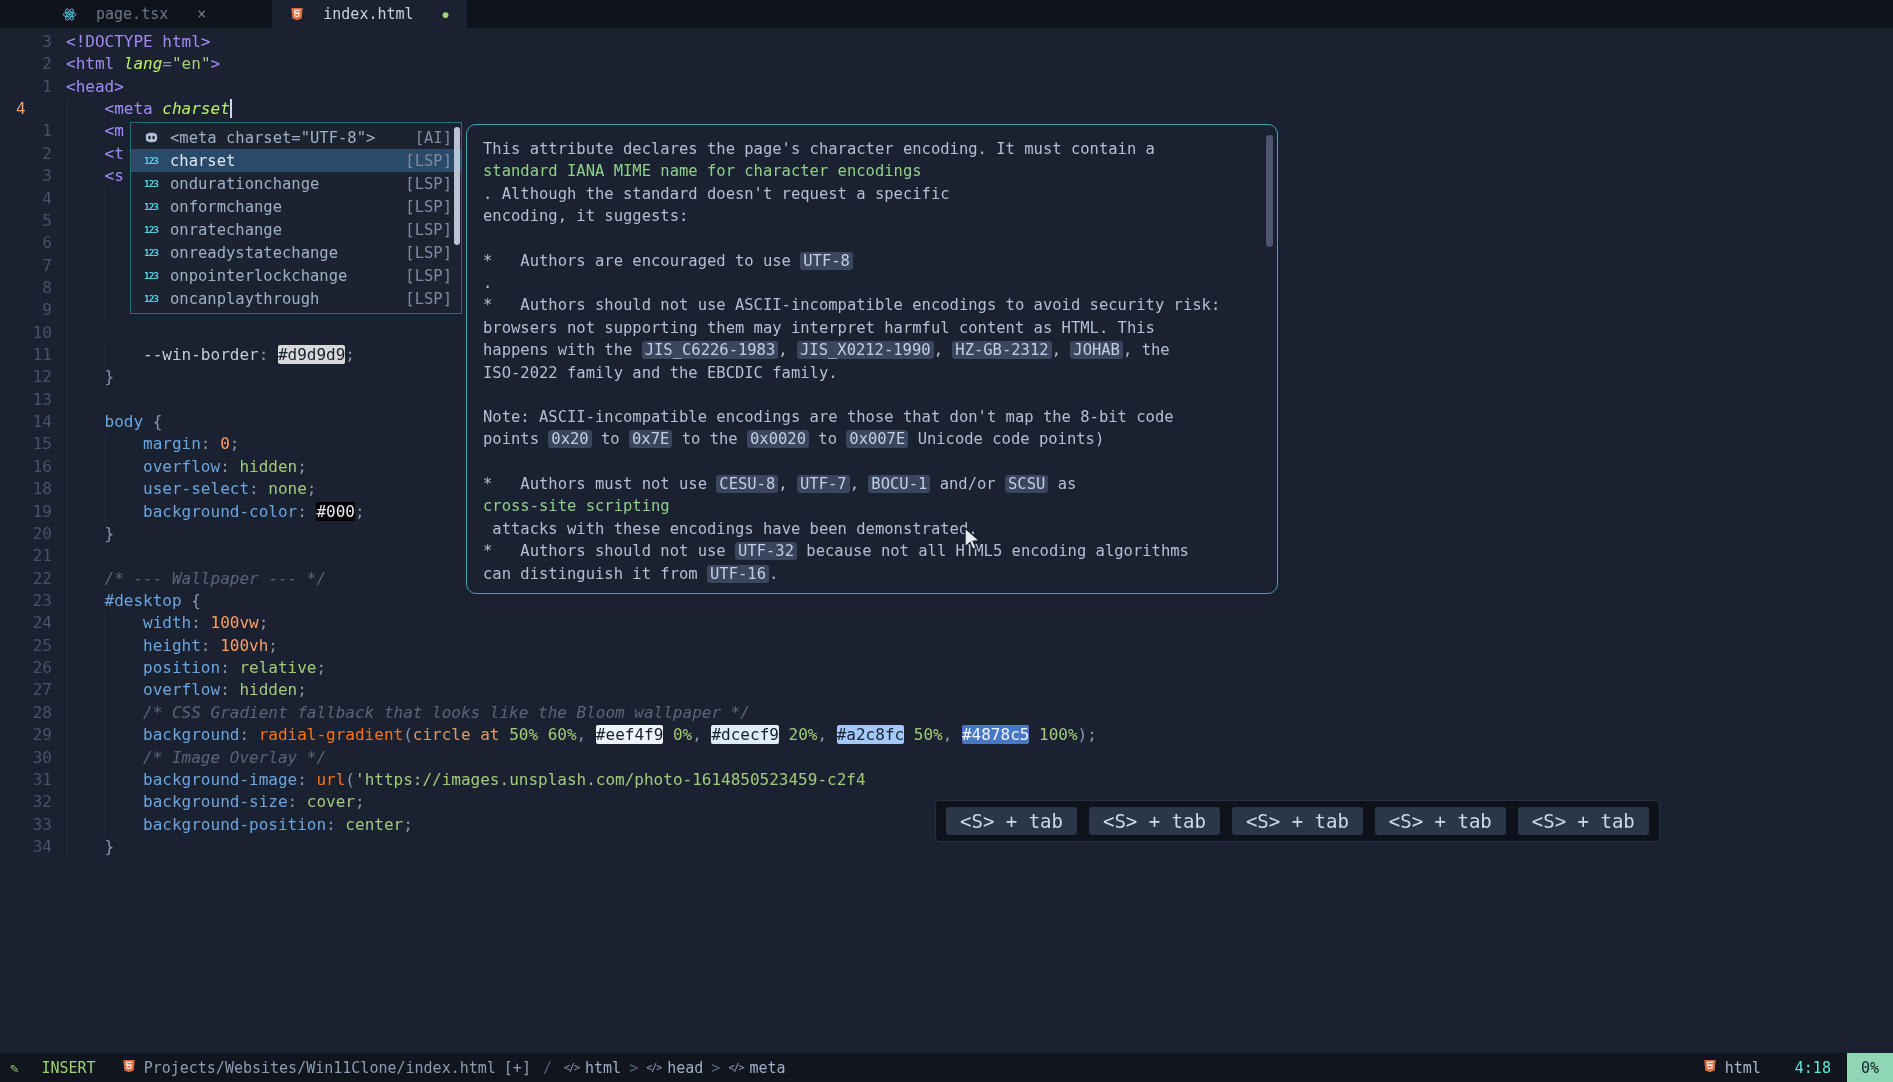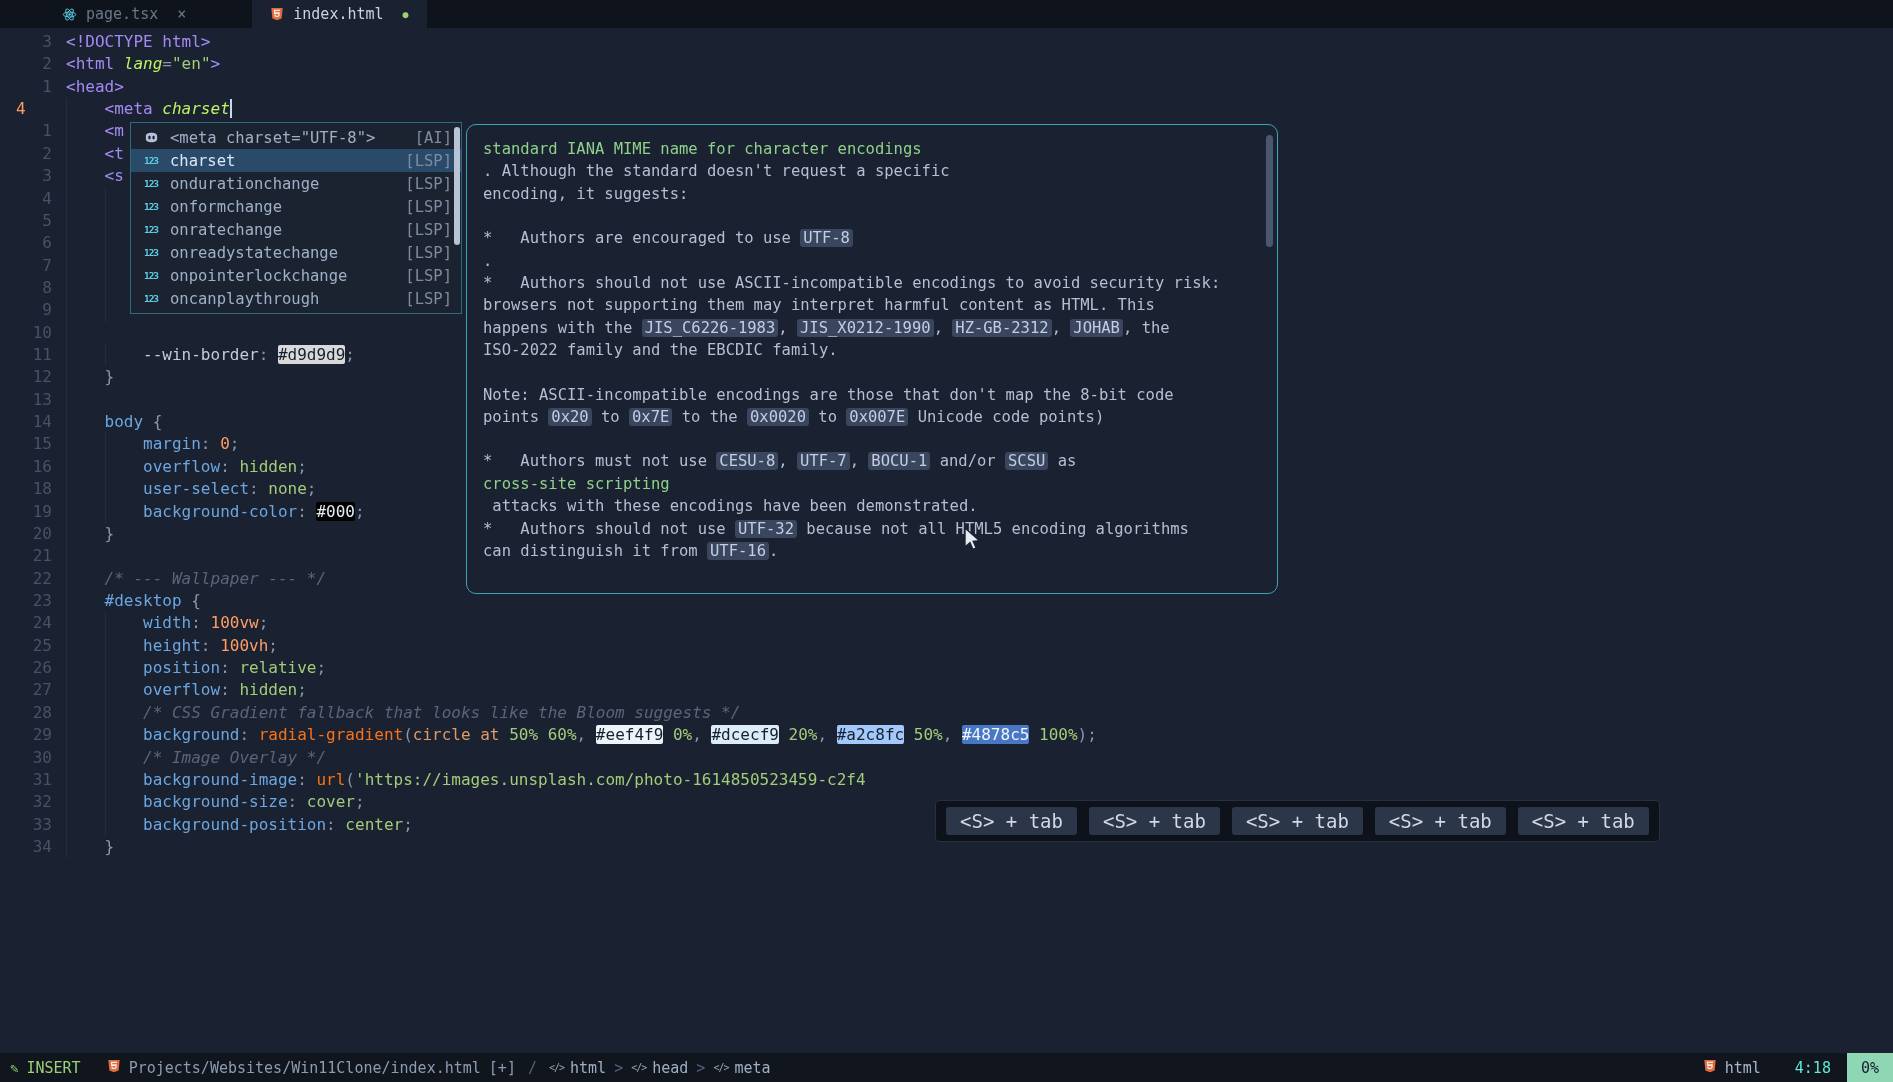--- a/index.html
+++ b/index.html
@@ -2,21 +2,21 @@
 <html><head>
 <meta charset="utf-8">
 <style>
   * { margin:0; padding:0; box-sizing:border-box; }
   html,body { width:1893px; height:1082px; overflow:hidden; background:#10151e;
     font-family:"DejaVu Sans Mono", monospace; }
   .app { display:grid; grid-template-rows:28px 1025px 29px; width:100%; height:100%; }
 
   
   .tabline { background:#0f141c; display:flex; align-items:stretch; padding-left:44px; font-size:15px; }
-  .tab { display:flex; align-items:center; gap:9px; padding:0 18px; color:#6b7687; cursor:default; }
+  .tab { display:flex; align-items:center; gap:19px; padding:0 18px; color:#6b7687; cursor:default; }
   .tab.active { background:#1a2130; color:#c9d3e2; }
   .tab + .tab { margin-left:48px; }
   .tab-ico { display:flex; align-items:center; }
   .tab-close { color:#6b7687; font-size:15px; margin-left:10px; }
   .tab-dot { color:#9dd274; font-size:10px; margin-left:10px; }
 
   
   .editor { position:relative; background:#1a2130; padding-top:3px; overflow:hidden; }
   .row { display:flex; height:22.37px; line-height:22.37px; font-size:16px; white-space:pre; }
   .gut { flex:0 0 66px; text-align:right; padding-right:14px; color:#47526a; }
@@ -62,21 +62,21 @@
 
   
   .hints { position:absolute; left:935px; top:772px; display:flex; gap:12px; padding:6px 10px;
     background:rgba(13,17,25,.92); border:1px solid #273043; border-radius:4px; z-index:6; }
   .chip { background:#2b3648; color:#d0d9e6; font-size:19px; padding:3px 14px; border-radius:3px; white-space:pre; }
 
   
   .statusline { background:#10151e; display:flex; align-items:center; font-size:15px; color:#8a98ad; }
   .sl-left { display:flex; align-items:center; gap:8px; padding-left:10px; }
   .mode-ico { color:#9dd274; font-size:14px; }
-  .mode { color:#9dd274; }
+  .mode { color:#9dd274;margin-left:15px; }
   .file-group { display:flex; align-items:center; gap:8px; margin-left:26px; }
   .path { color:#8d9cb2; }
   .flag { color:#8d9cb2; }
   .path-sep { color:#55617a; margin:0 4px; }
   .crumbs { display:flex; align-items:center; gap:8px; }
   .crumb { display:flex; align-items:center; gap:6px; }
   .crumb-ico { font-size:10px; color:#9aa5ba; letter-spacing:-1px; }
   .crumb-label { color:#9fb0c6; }
   .crumb-sep { color:#55617a; }
   .sl-right { margin-left:auto; display:flex; align-items:center; height:100%; }
@@ -143,21 +143,21 @@
         <div class="row"><span class="gut">18</span><span class="txt"><span class="guide" style="left: 0ch;"></span><span class="guide" style="left: 4ch;"></span><span class="tk-pl">        </span><span class="tk-prop">user-select</span><span class="tk-pun">: </span><span class="tk-val">none</span><span class="tk-pun">;</span></span></div>
         <div class="row"><span class="gut">19</span><span class="txt"><span class="guide" style="left: 0ch;"></span><span class="guide" style="left: 4ch;"></span><span class="tk-pl">        </span><span class="tk-prop">background-color</span><span class="tk-pun">: </span><span class="tk-sw" style="background: rgb(0, 0, 0); color: rgb(232, 237, 244);">#000</span><span class="tk-pun">;</span></span></div>
         <div class="row"><span class="gut">20</span><span class="txt"><span class="guide" style="left: 0ch;"></span><span class="tk-pl">    </span><span class="tk-pun">}</span></span></div>
         <div class="row"><span class="gut">21</span><span class="txt"><span class="guide" style="left: 0ch;"></span></span></div>
         <div class="row"><span class="gut">22</span><span class="txt"><span class="guide" style="left: 0ch;"></span><span class="tk-pl">    </span><span class="tk-cmt">/* --- Wallpaper --- */</span></span></div>
         <div class="row"><span class="gut">23</span><span class="txt"><span class="guide" style="left: 0ch;"></span><span class="tk-pl">    </span><span class="tk-sel">#desktop</span><span class="tk-pun"> {</span></span></div>
         <div class="row"><span class="gut">24</span><span class="txt"><span class="guide" style="left: 0ch;"></span><span class="guide" style="left: 4ch;"></span><span class="tk-pl">        </span><span class="tk-prop">width</span><span class="tk-pun">: </span><span class="tk-num">100vw</span><span class="tk-pun">;</span></span></div>
         <div class="row"><span class="gut">25</span><span class="txt"><span class="guide" style="left: 0ch;"></span><span class="guide" style="left: 4ch;"></span><span class="tk-pl">        </span><span class="tk-prop">height</span><span class="tk-pun">: </span><span class="tk-num">100vh</span><span class="tk-pun">;</span></span></div>
         <div class="row"><span class="gut">26</span><span class="txt"><span class="guide" style="left: 0ch;"></span><span class="guide" style="left: 4ch;"></span><span class="tk-pl">        </span><span class="tk-prop">position</span><span class="tk-pun">: </span><span class="tk-val">relative</span><span class="tk-pun">;</span></span></div>
         <div class="row"><span class="gut">27</span><span class="txt"><span class="guide" style="left: 0ch;"></span><span class="guide" style="left: 4ch;"></span><span class="tk-pl">        </span><span class="tk-prop">overflow</span><span class="tk-pun">: </span><span class="tk-val">hidden</span><span class="tk-pun">;</span></span></div>
-        <div class="row"><span class="gut">28</span><span class="txt"><span class="guide" style="left: 0ch;"></span><span class="guide" style="left: 4ch;"></span><span class="tk-pl">        </span><span class="tk-cmt">/* CSS Gradient fallback that looks like the Bloom suggests */</span></span></div>
+        <div class="row"><span class="gut">28</span><span class="txt"><span class="guide" style="left: 0ch;"></span><span class="guide" style="left: 4ch;"></span><span class="tk-pl">        </span><span class="tk-cmt">/* CSS Gradient fallback that looks like the Bloom wallpaper */</span></span></div>
         <div class="row"><span class="gut">29</span><span class="txt"><span class="guide" style="left: 0ch;"></span><span class="guide" style="left: 4ch;"></span><span class="tk-pl">        </span><span class="tk-prop">background</span><span class="tk-pun">: </span><span class="tk-fn">radial-gradient</span><span class="tk-pun">(</span><span class="tk-kw">circle at</span><span class="tk-pl"> </span><span class="tk-val">50%</span><span class="tk-pl"> </span><span class="tk-val">60%</span><span class="tk-pun">, </span><span class="tk-sw" style="background: rgb(238, 244, 249); color: rgb(21, 32, 46);">#eef4f9</span><span class="tk-pl"> </span><span class="tk-val">0%</span><span class="tk-pun">, </span><span class="tk-sw" style="background: rgb(220, 236, 249); color: rgb(21, 32, 46);">#dcecf9</span><span class="tk-pl"> </span><span class="tk-val">20%</span><span class="tk-pun">, </span><span class="tk-sw" style="background: rgb(162, 200, 252); color: rgb(21, 32, 46);">#a2c8fc</span><span class="tk-pl"> </span><span class="tk-val">50%</span><span class="tk-pun">, </span><span class="tk-sw" style="background: rgb(72, 120, 197); color: rgb(242, 245, 250);">#4878c5</span><span class="tk-pl"> </span><span class="tk-val">100%</span><span class="tk-pun">);</span></span></div>
         <div class="row"><span class="gut">30</span><span class="txt"><span class="guide" style="left: 0ch;"></span><span class="guide" style="left: 4ch;"></span><span class="tk-pl">        </span><span class="tk-cmt">/* Image Overlay */</span></span></div>
         <div class="row"><span class="gut">31</span><span class="txt"><span class="guide" style="left: 0ch;"></span><span class="guide" style="left: 4ch;"></span><span class="tk-pl">        </span><span class="tk-prop">background-image</span><span class="tk-pun">: </span><span class="tk-fn">url</span><span class="tk-pun">(</span><span class="tk-str">'https://images.unsplash.com/photo-1614850523459-c2f4</span></span></div>
         <div class="row"><span class="gut">32</span><span class="txt"><span class="guide" style="left: 0ch;"></span><span class="guide" style="left: 4ch;"></span><span class="tk-pl">        </span><span class="tk-prop">background-size</span><span class="tk-pun">: </span><span class="tk-val">cover</span><span class="tk-pun">;</span></span></div>
         <div class="row"><span class="gut">33</span><span class="txt"><span class="guide" style="left: 0ch;"></span><span class="guide" style="left: 4ch;"></span><span class="tk-pl">        </span><span class="tk-prop">background-position</span><span class="tk-pun">: </span><span class="tk-val">center</span><span class="tk-pun">;</span></span></div>
         <div class="row"><span class="gut">34</span><span class="txt"><span class="guide" style="left: 0ch;"></span><span class="tk-pl">    </span><span class="tk-pun">}</span></span></div>
         <div class="row"><span class="gut"></span><span class="txt"></span></div>
         <div class="row"><span class="gut"></span><span class="txt"></span></div>
         <div class="row"><span class="gut"></span><span class="txt"></span></div>
         <div class="row"><span class="gut"></span><span class="txt"></span></div>
@@ -212,21 +212,22 @@
             <span class="cmp-ico kind123">123</span>
             <span class="cmp-label">oncanplaythrough</span>
             <span class="cmp-src">[LSP]</span>
           </div>
         </div>
       <div class="cmp-sb"></div>
     </div>
 
     <div class="docs">
       <div id="doc-content">
-          <div class="doc-p"><span class="seg-l">standard IANA MIME name for character encodings</span><span class="seg-t">
+          <div class="doc-p"><span class="seg-t">This attribute declares the page's character encoding. It must contain a
+</span><span class="seg-l">standard IANA MIME name for character encodings</span><span class="seg-t">
 . Although the standard doesn't request a specific
 encoding, it suggests:</span></div>
           <div class="doc-p gap"><span class="seg-t">*   Authors are encouraged to use </span><span class="seg-c">UTF-8</span><span class="seg-t">
 .</span></div>
           <div class="doc-p"><span class="seg-t">*   Authors should not use ASCII-incompatible encodings to avoid security risk:
 browsers not supporting them may interpret harmful content as HTML. This
 happens with the </span><span class="seg-c">JIS_C6226-1983</span><span class="seg-t">, </span><span class="seg-c">JIS_X0212-1990</span><span class="seg-t">, </span><span class="seg-c">HZ-GB-2312</span><span class="seg-t">, </span><span class="seg-c">JOHAB</span><span class="seg-t">, the
 ISO-2022 family and the EBCDIC family.</span></div>
           <div class="doc-p gap"><span class="seg-t">Note: ASCII-incompatible encodings are those that don't map the 8-bit code
 points </span><span class="seg-c">0x20</span><span class="seg-t"> to </span><span class="seg-c">0x7E</span><span class="seg-t"> to the </span><span class="seg-c">0x0020</span><span class="seg-t"> to </span><span class="seg-c">0x007E</span><span class="seg-t"> Unicode code points)</span></div>

